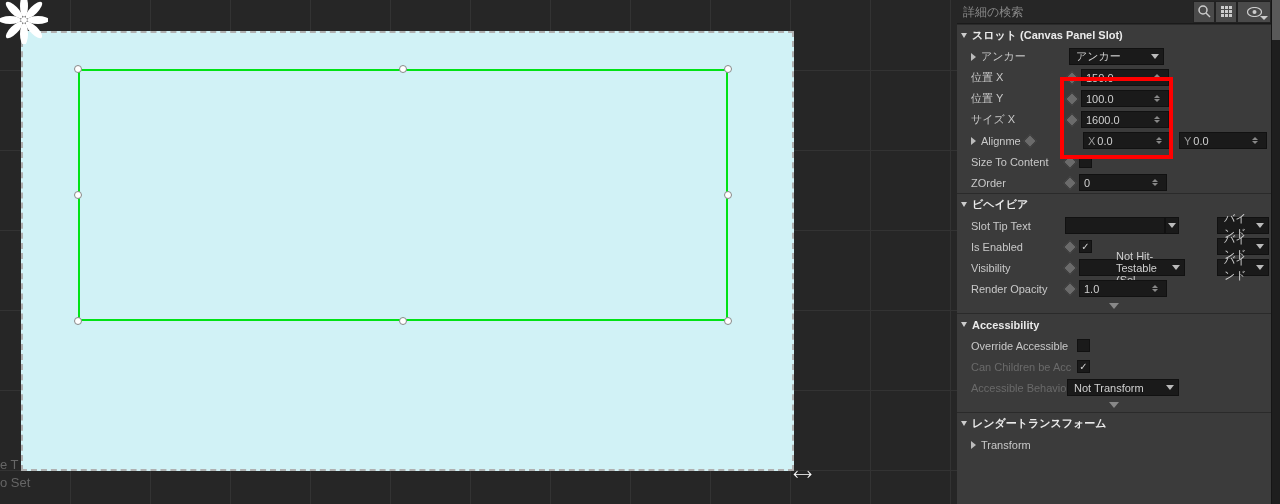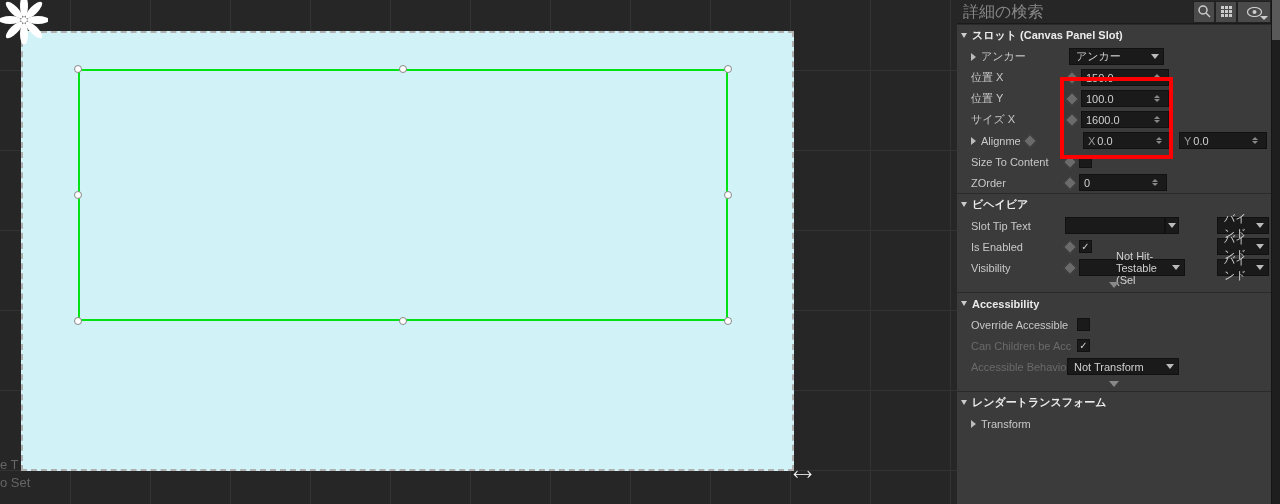--- a/index.html
+++ b/index.html
@@ -26,21 +26,21 @@
 
 .bottom-left-blur { position:absolute; left:0; top:456px; color:#666; font-size:13px; line-height:18px; }
 
 
 .panel { position:absolute; right:0; top:0; width:323px; height:504px; background:#3b3b3b; display:flex; }
 .panel-body { flex:1; overflow:hidden; }
 .panel-scroll { width:9px; background:#1e1e1e; border-left:1px solid #151515; }
 .panel-scroll .thumb { background:#595959; height:40px; width:100%; margin-top:0; }
 
 .search-row { display:flex; align-items:center; height:24px; background:#262626; border-bottom:1px solid #1a1a1a; }
-.search-input { flex:1; height:22px; background:#262626; border:none; color:#888; font-size:16px; padding:0 6px; }
+.search-input { flex:1; height:22px; background:#262626; border:none; color:#888; font-size:12px; padding:0 6px; }
 .search-input::placeholder{color:#888;}
 .sq-btn { width:22px; height:22px; background:#4a4a4a; border:1px solid #222; color:#d0d0d0; display:flex; align-items:center; justify-content:center; cursor:pointer; }
 .eye-btn { width:34px; position:relative; }
 .eye-btn .tri { position:absolute; right:2px; bottom:2px; width:0;height:0;border-left:4px solid transparent;border-right:4px solid transparent;border-top:4px solid #ccc; }
 
 .cat-hdr { height:22px; display:flex; align-items:center; padding:0 4px; background:#3b3b3b; border-top:1px solid #2a2a2a; }
 .cat-hdr .arr { width:0;height:0;border-left:3px solid transparent;border-right:3px solid transparent;border-top:5px solid #ccc; margin-right:5px; }
 .cat-hdr span { font-weight:bold; color:#eaeaea; }
 
 .prop-row { display:flex; align-items:center; height:21px; padding-left:14px; }
@@ -252,20 +252,28 @@
     <div class="drop-field wide-field">
           <span>Not Hit-Testable (Sel</span>
           <span class="dtri"></span>
         </div>
     <div class="drop-field bind-btn">
           <span>バインド</span>
           <span class="dtri"></span>
         </div>
   </div>
 
+  <div class="prop-row">
+    <span class="prop-label" style="width:90px">Render Opacity</span>
+    <span class="reset-dia"></span>
+    <div class="num-field">
+          <span>1.0</span>
+          <span class="spin"></span>
+        </div>
+  </div>
   <div class="more-row">
         <span class="dtri"></span>
       </div>
 
   <div class="cat-hdr">
         <span class="arr"></span>
         <span>Accessibility</span>
       </div>
 
   <div class="prop-row">

